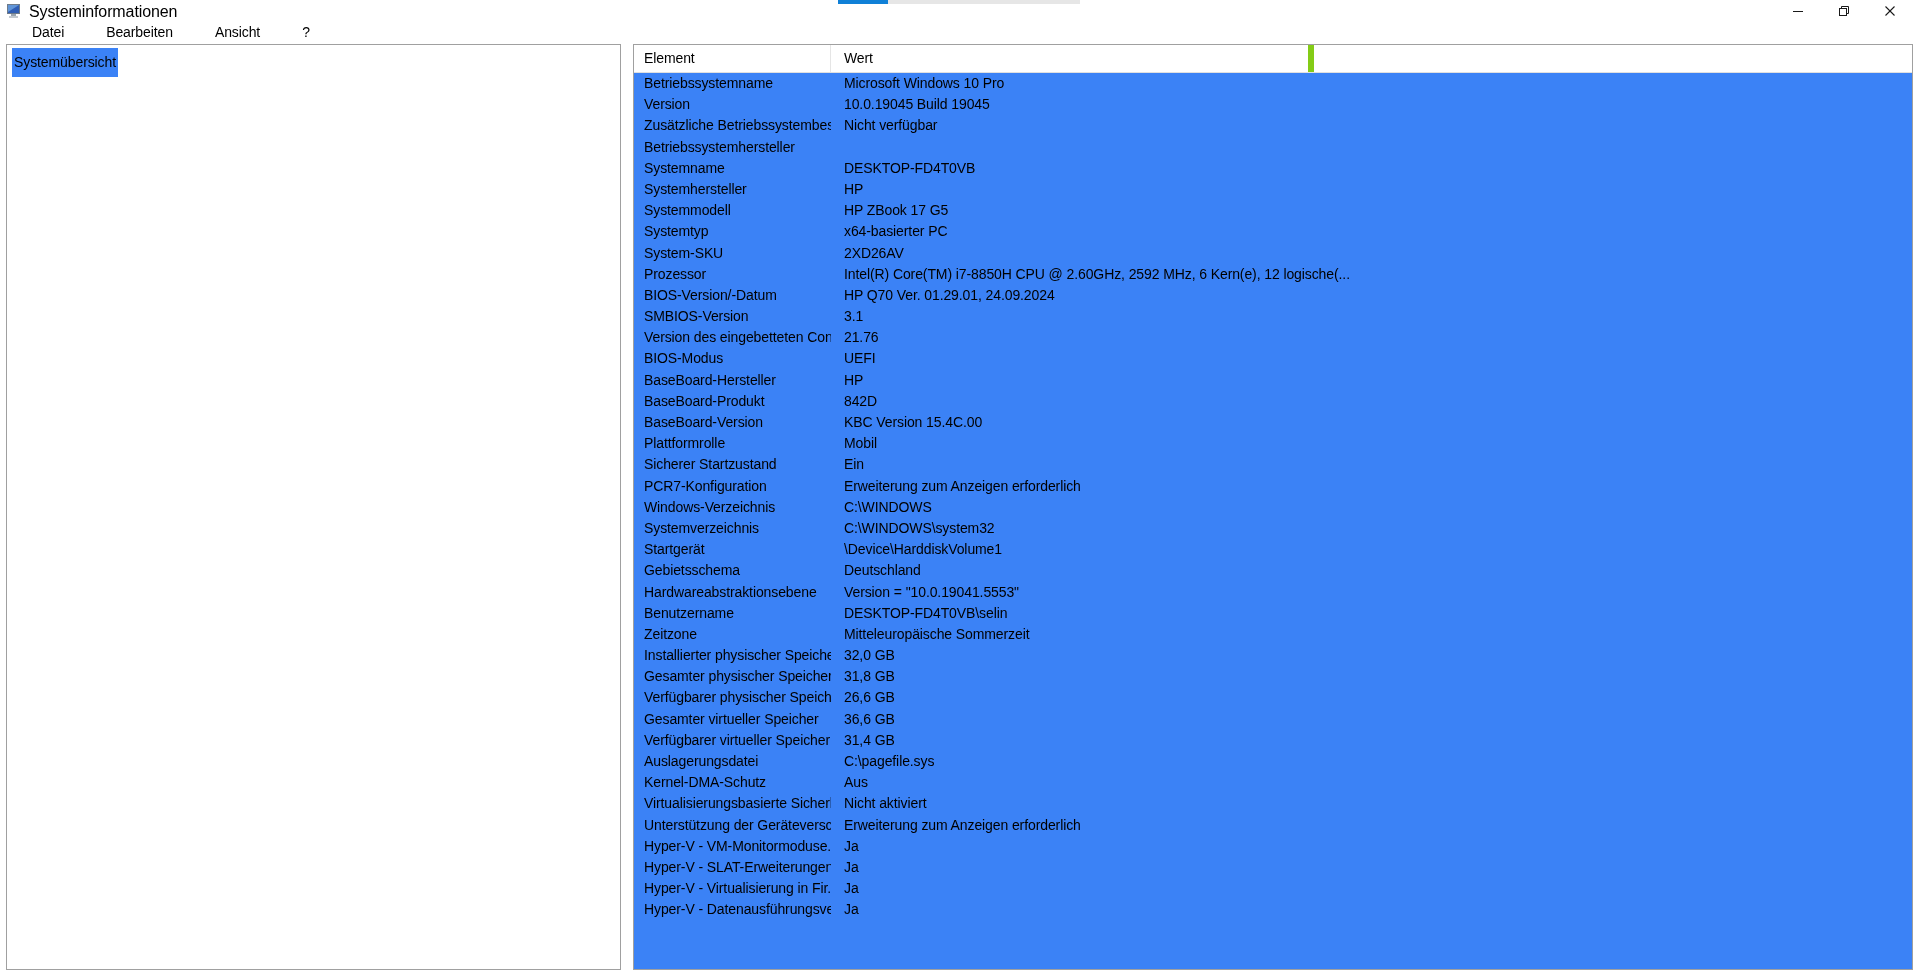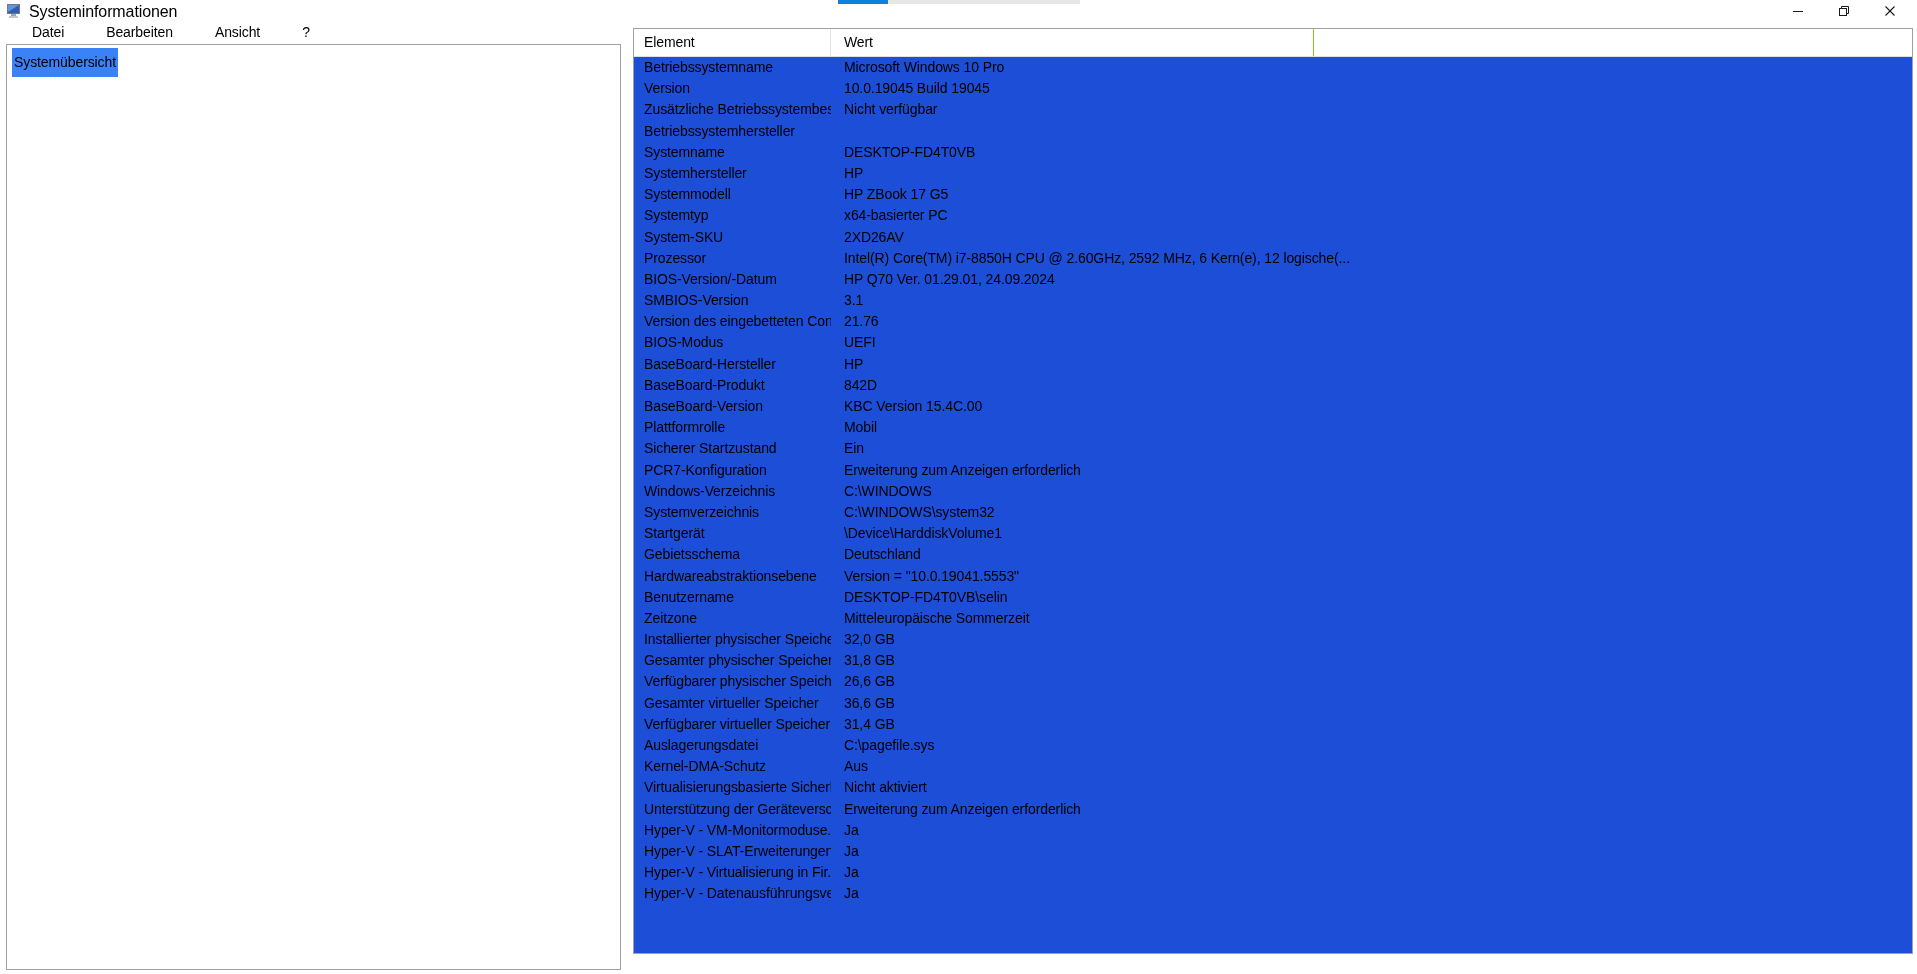--- a/index.html
+++ b/index.html
@@ -29,27 +29,27 @@
   }
   .tree-root{margin-left:5px;height:21px;line-height:21px;white-space:nowrap;}
   .tree-root .sel{background:#3b82f6;padding:4px 2px;display:inline-block;}
   .tree-item{position:relative;height:20.7px;line-height:20.7px;padding-left:27px;white-space:nowrap;}
   .tree-item .vline{position:absolute;left:16px;top:-6px;height:16px;width:0;border-left:1px dotted #b5b5b5;}
   .tree-item .hline{position:absolute;left:16px;top:50%;width:9px;height:0;border-top:1px dotted #b5b5b5;}
   .plusbox{position:absolute;left:11px;top:5px;width:11px;height:11px;border:1px solid #969696;background:#fff;box-sizing:border-box;z-index:2;}
   .plusbox::before{content:"";position:absolute;left:2px;right:2px;top:4px;height:1px;background:#000;}
   .plusbox::after{content:"";position:absolute;top:2px;bottom:2px;left:4px;width:1px;background:#000;}
   .list-panel{
-    position:absolute;left:633px;top:28px;width:1280px;height:926px;
-    background:#1d4ed8;border:1px solid #a0a0a0;box-sizing:border-box;
+    position:absolute;left:633px;top:44px;width:1280px;height:926px;
+    background:#3b82f6;border:1px solid #a0a0a0;box-sizing:border-box;
   }
   .list-header{position:relative;height:27px;border-bottom:1px solid #e0e0e0;background:#fff;}
   .hdr-cell{position:absolute;top:0;height:27px;line-height:27px;box-sizing:border-box;white-space:nowrap;}
   .hdr-element{left:0;width:197px;padding-left:10px;border-right:1px solid #e5e5e5;}
-  .hdr-wert{left:197px;width:483px;padding-left:13px;border-right:1px solid #84cc16;}
+  .hdr-wert{left:197px;width:483px;padding-left:13px;border-right:6px solid #84cc16;}
   .list-rows{position:relative;}
   .list-row{display:flex;height:21.2px;line-height:21.2px;}
   .cell-element{flex:none;width:187px;padding-left:10px;white-space:nowrap;overflow:hidden;}
   .cell-wert{flex:1;padding-left:13px;white-space:nowrap;overflow:hidden;}
   svg{display:block;}
 </style>
 </head>
 <body>
 
 <div class="progress-strip">

